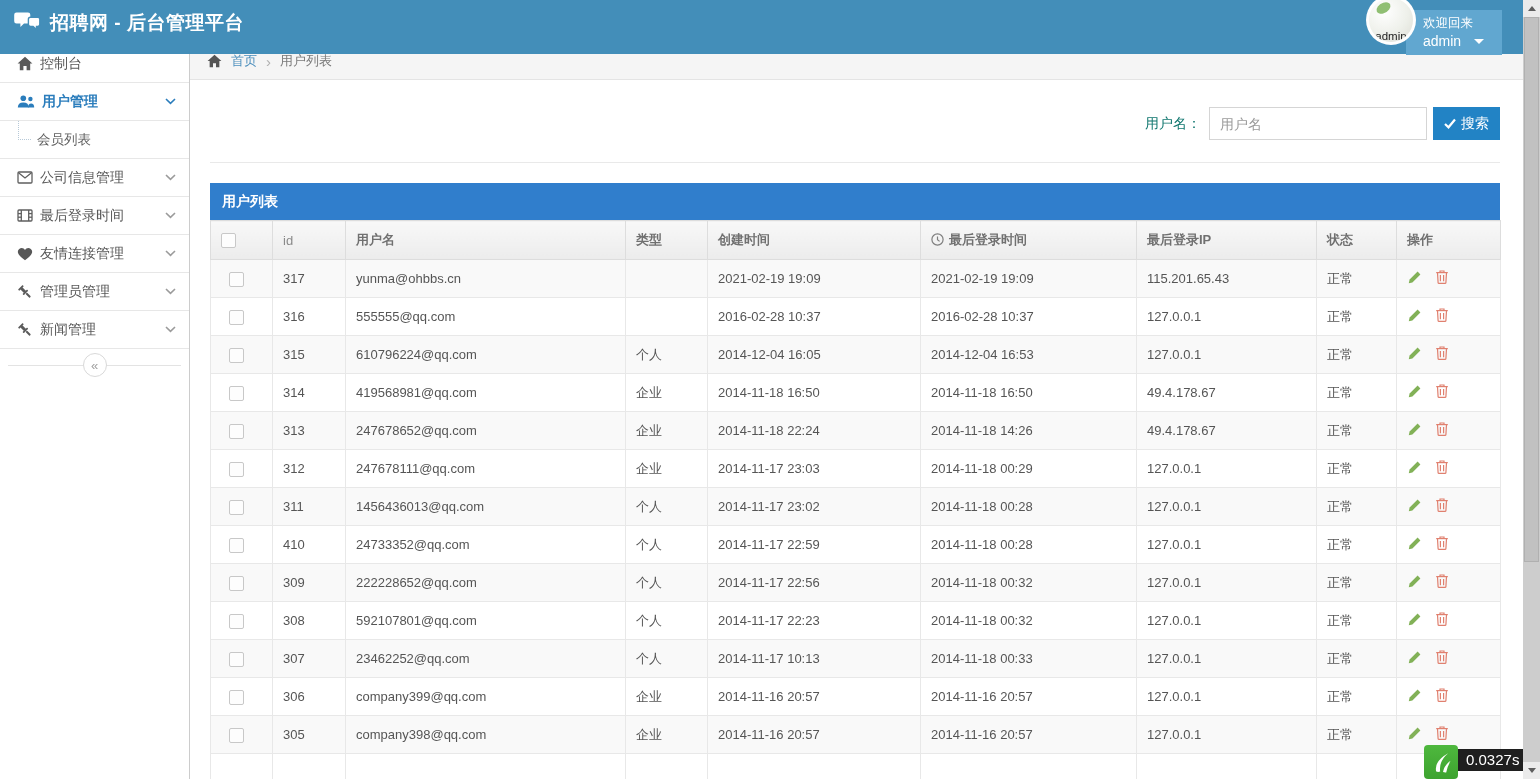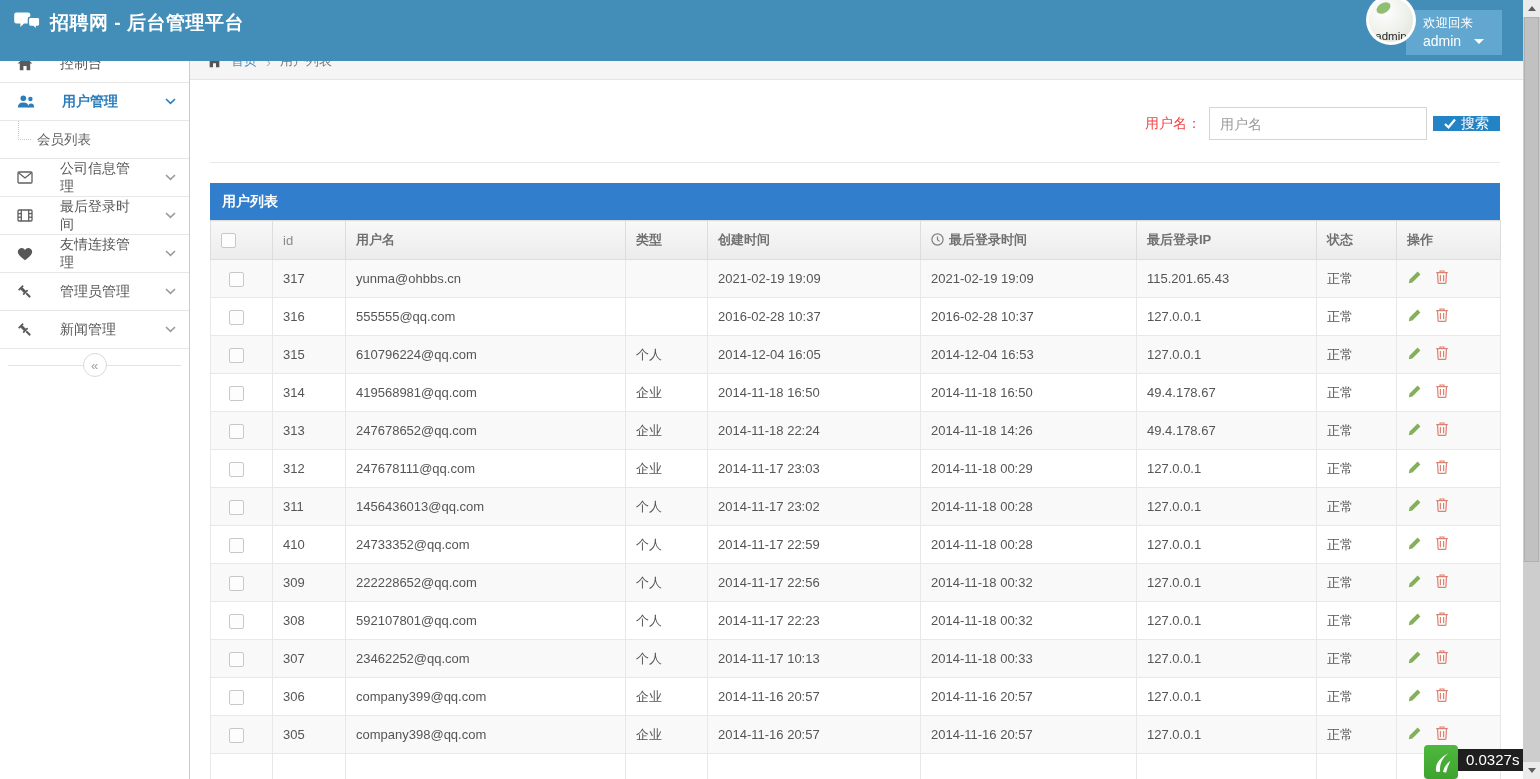--- a/index.html
+++ b/index.html
@@ -1,51 +1,51 @@
 <!DOCTYPE html>
 <html><head>
 <meta charset="utf-8">
 <style>
   * { box-sizing: border-box; margin:0; padding:0; }
   html,body { width:1540px; height:779px; overflow:hidden; }
   body { font-family:"Liberation Sans","DejaVu Sans",sans-serif; background:#fff; position:relative; color:#555; }
 
   
-  .navbar { position:absolute; top:0; left:0; width:1540px; height:61px; background:#438EB9; z-index:10; }
+  .navbar { position:absolute; top:0; left:0; width:1540px; height:54px; background:#438EB9; z-index:10; }
   .brand { position:absolute; left:14px; top:0; height:45px; display:flex; align-items:center; gap:9px; color:#fff; font-size:19px; font-weight:600; letter-spacing:.5px; }
   .user-box { position:absolute; right:38px; top:10px; width:96px; height:45px; background:#61A7D0; color:#fff; padding:5px 0 0 17px; line-height:1.35; }
   .user-box .l1 { font-size:12.5px; }
   .user-box .l2 { font-size:14px; display:flex; align-items:center; gap:13px; }
   .caret-down { width:0; height:0; border-left:5px solid transparent; border-right:5px solid transparent; border-top:5px solid #fff; display:inline-block; }
   .avatar { position:absolute; left:1366px; top:-5px; width:50px; height:50px; border-radius:50%; border:3px solid rgba(255,255,255,.95); background:radial-gradient(circle at 35% 30%, #ffffff 0%, #eef0ea 55%, #dcdcd4 100%); z-index:30; display:flex; align-items:flex-end; justify-content:center; font-size:11.5px; color:#222; overflow:hidden; }
   .avatar .leaf { position:absolute; left:7px; top:5px; width:15px; height:10px; background:#7cb45b; border-radius:60% 40% 60% 40%; transform:rotate(-20deg); opacity:.85; }
 
   
   .sidebar { position:absolute; left:0; top:45px; width:190px; height:734px; background:#fff; border-right:1px solid #ccc; z-index:5; }
-  .nav-item { height:38px; border-bottom:1px solid #e7e7e7; display:flex; align-items:center; padding-left:17px; gap:27px; font-size:14px; color:#585858; cursor:pointer; background:#fff; }
+  .nav-item { height:38px; border-bottom:1px solid #e7e7e7; display:flex; align-items:center; padding-left:17px; gap:7px; font-size:14px; color:#585858; cursor:pointer; background:#fff; }
   .nav-item .chev { margin-left:auto; margin-right:13px; display:flex; }
   .nav-item.active { color:#2B7DBC; font-weight:bold; }
   .sub-item { height:38px; border-bottom:1px solid #e7e7e7; display:flex; align-items:center; padding-left:37px; font-size:13.5px; color:#616161; position:relative; cursor:pointer; }
   .sub-item .tree { position:absolute; left:18px; top:0; width:13px; height:19px; border-left:1px dotted #b7c9d8; border-bottom:1px dotted #b7c9d8; }
   .collapse-bar { position:relative; height:36px; margin-top:0; }
   .collapse-bar .line { position:absolute; left:8px; right:8px; top:16px; border-top:1px solid #e3e3e3; }
   .collapse-btn { position:absolute; left:50%; top:4px; transform:translateX(-50%); width:24px; height:24px; border-radius:50%; background:#fff; border:1px solid #d9d9d9; color:#a0a0a0; font-size:13px; display:flex; align-items:center; justify-content:center; cursor:pointer; }
 
   
   .content { position:absolute; left:190px; top:43px; width:1350px; height:734px; background:#fff; }
   .breadcrumb { height:37px; background:#f5f5f5; border-bottom:1px solid #e4e4e4; display:flex; align-items:center; padding-left:17px; gap:9px; font-size:13px; }
   .crumb-link { color:#4C8FBD; text-decoration:none; cursor:pointer; }
   .crumb-sep { color:#b0b0b0; font-size:15px; }
   .crumb-cur { color:#7a7a7a; }
 
   .search-row { position:absolute; top:64px; right:40px; display:flex; align-items:center; }
-  .search-label { color:#ef4444; font-size:14px; margin-right:8px; }
+  .search-label { color:#0f766e; font-size:14px; margin-right:8px; }
   .search-input { width:218px; height:33px; border:1px solid #d5d5d5; padding:0 10px; font-size:14px; color:#858585; font-family:inherit; outline:none; }
   .search-input::placeholder { color:#9a9a9a; }
-  .search-btn { margin-left:6px; height:15px; width:67px; background:#2283C5; border:1px solid #2283C5; color:#fff; font-size:14px; display:flex; align-items:center; justify-content:center; gap:5px; cursor:pointer; font-family:inherit; }
+  .search-btn { margin-left:6px; height:33px; width:67px; background:#2283C5; border:1px solid #2283C5; color:#fff; font-size:14px; display:flex; align-items:center; justify-content:center; gap:5px; cursor:pointer; font-family:inherit; }
 
   .sep-line { position:absolute; top:119px; left:20px; width:1290px; border-top:1px solid #e9e9e9; }
 
   
   .widget { position:absolute; top:140px; left:20px; width:1290px; }
   .widget-header { height:37px; background:#307ECC; color:#fff; font-size:14px; font-weight:bold; line-height:37px; padding-left:12px; }
   table.users { width:100%; border-collapse:collapse; font-size:13px; color:#555; table-layout:fixed; }
   .users thead th { height:39px; background:linear-gradient(#f8f8f8,#ececec); border:1px solid #ddd; text-align:left; padding-left:10px; color:#707070; font-size:13px; font-weight:bold; }
   .users td { height:38px; border:1px solid #e8e8e8; padding-left:10px; background-clip:padding-box; }
   .users tbody tr:nth-child(odd) td { background-color:#f9f9f9; }

